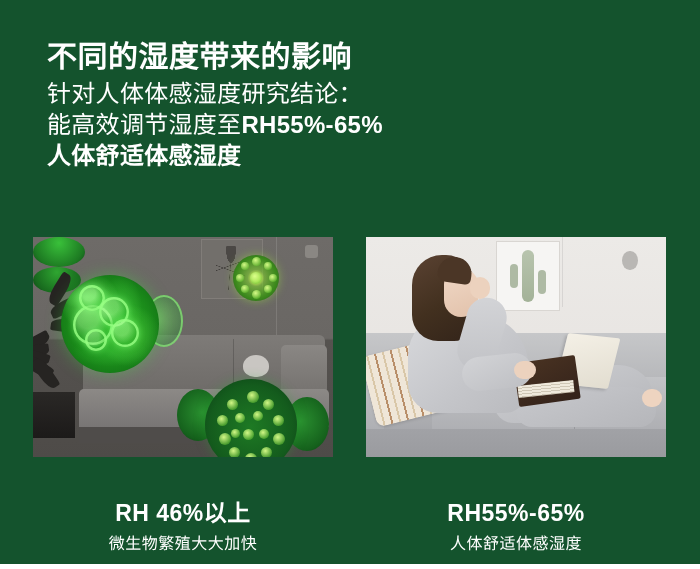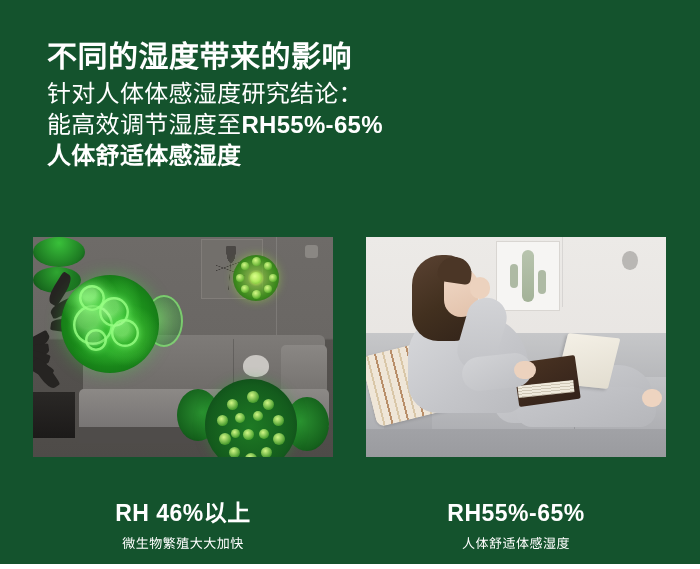--- a/index.html
+++ b/index.html
@@ -452,21 +452,21 @@
     display: block;
     font-size: 23px;
     line-height: 30px;
     font-weight: 700;
     letter-spacing: 0.5px;
     white-space: nowrap;
   }
   .caption .sub {
     display: block;
     margin-top: 4px;
-    font-size: 13px;
+    font-size: 16px;
     line-height: 24px;
     font-weight: 400;
     letter-spacing: 0.5px;
     white-space: nowrap;
   }
 </style>
 </head>
 <body>
 
 <div class="poster">

